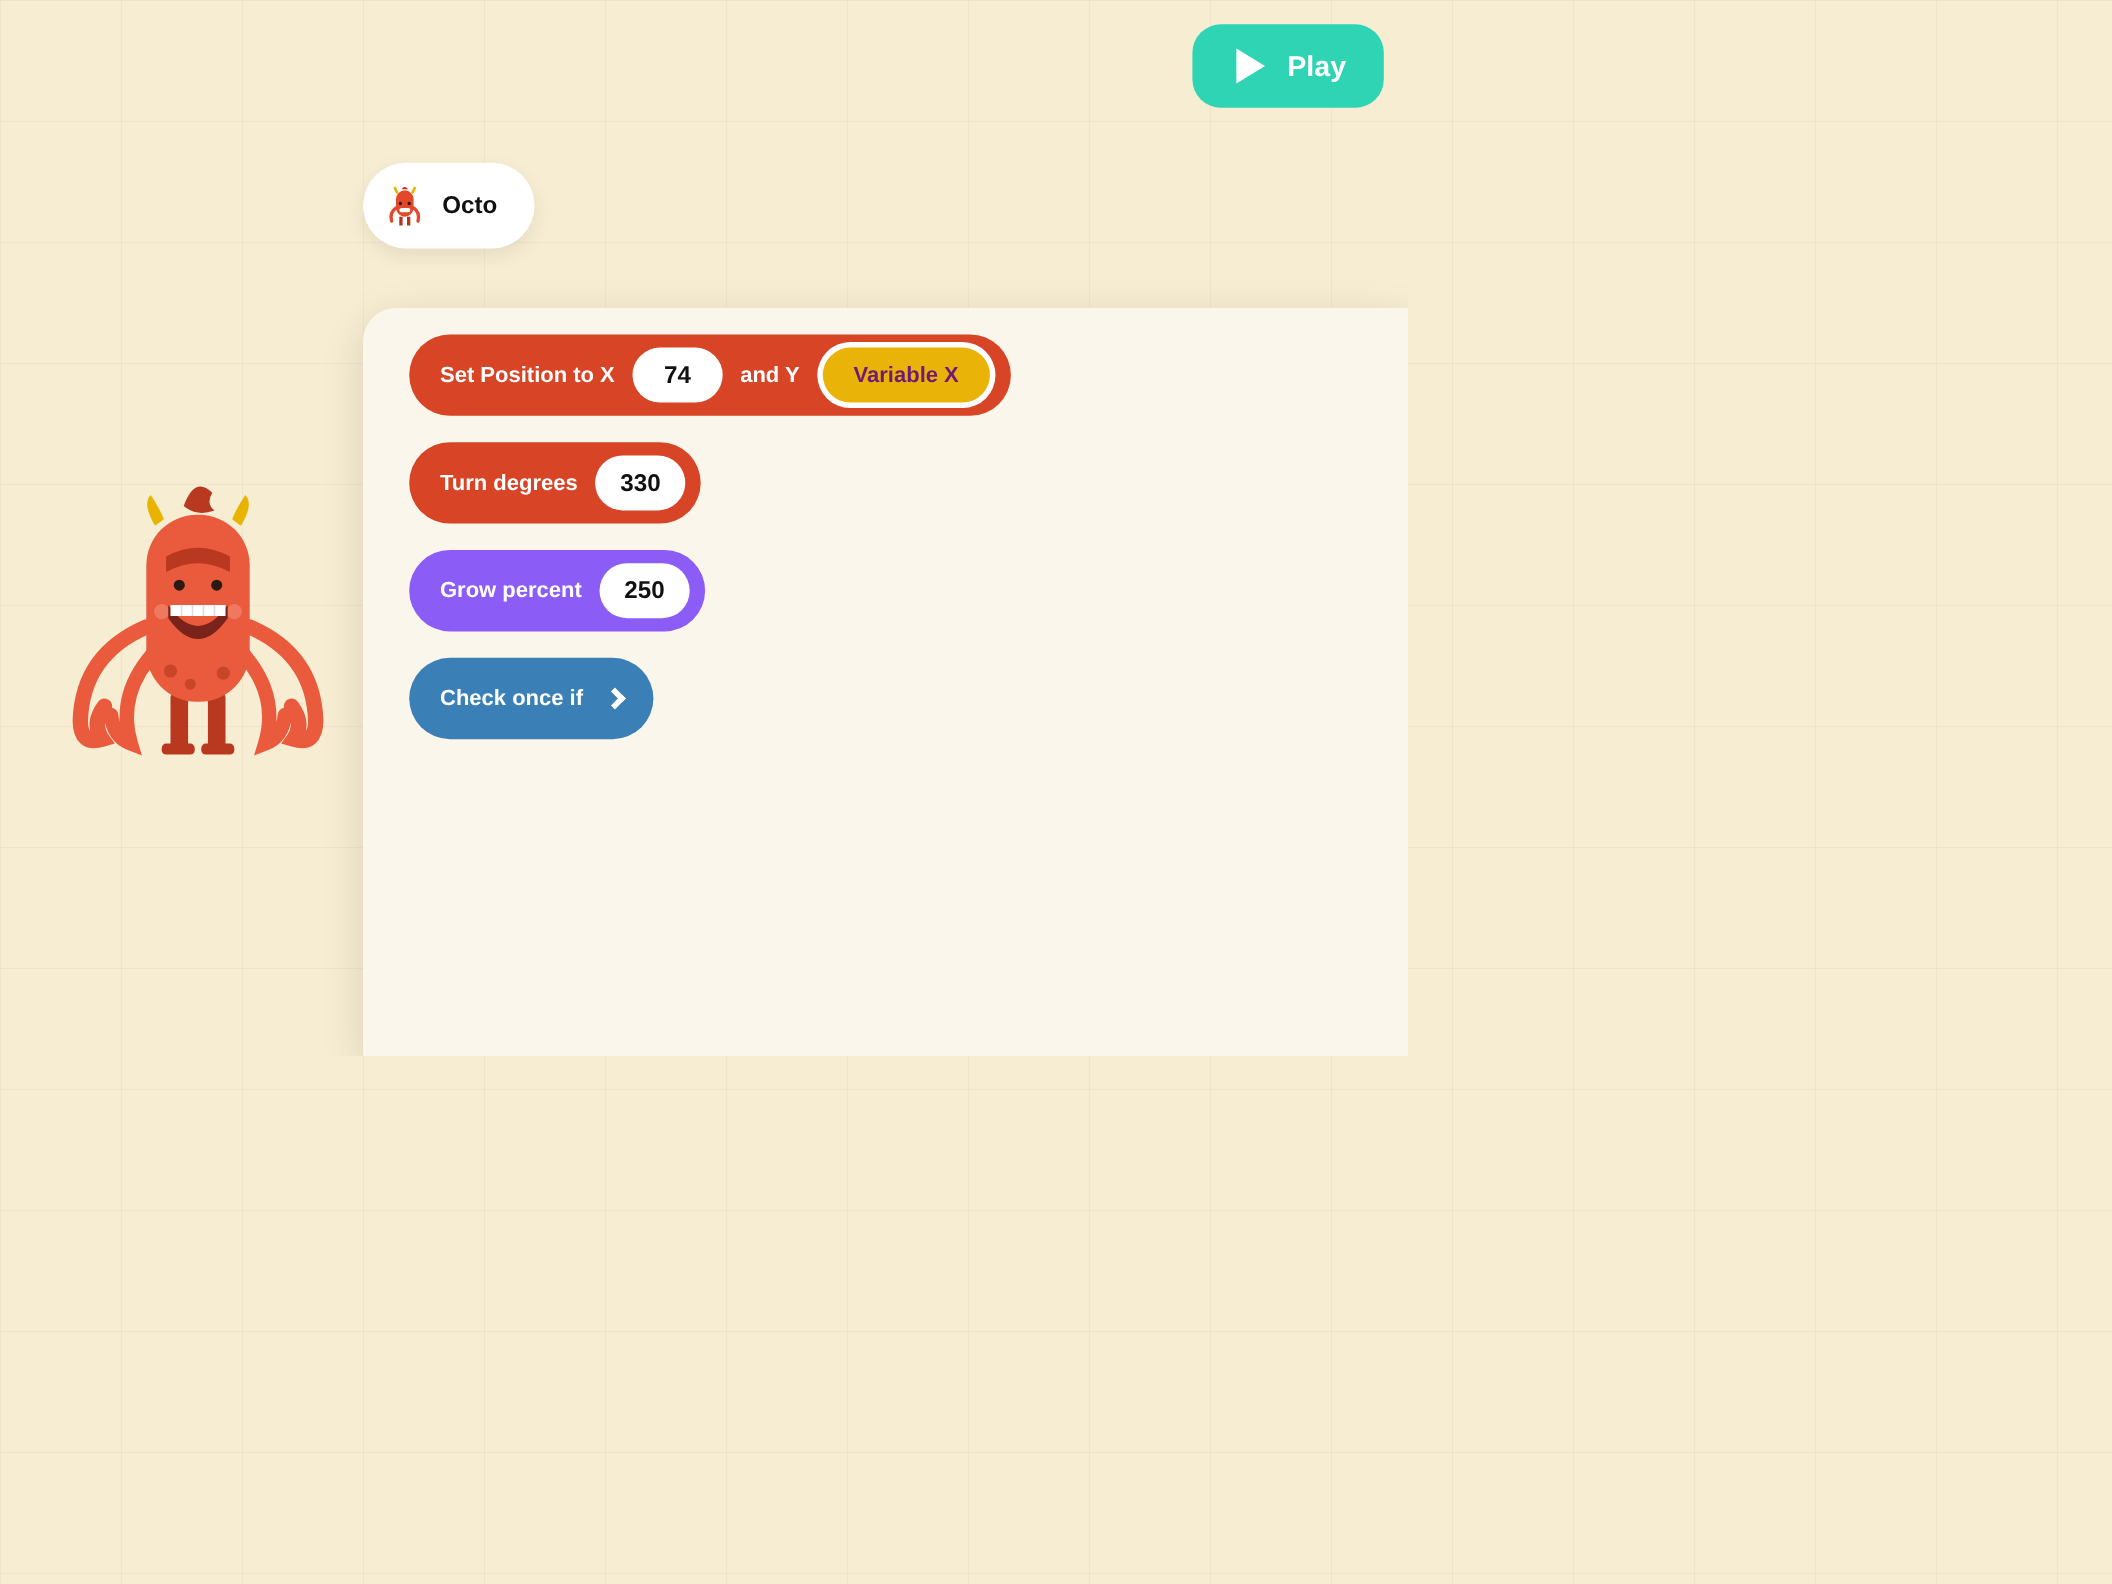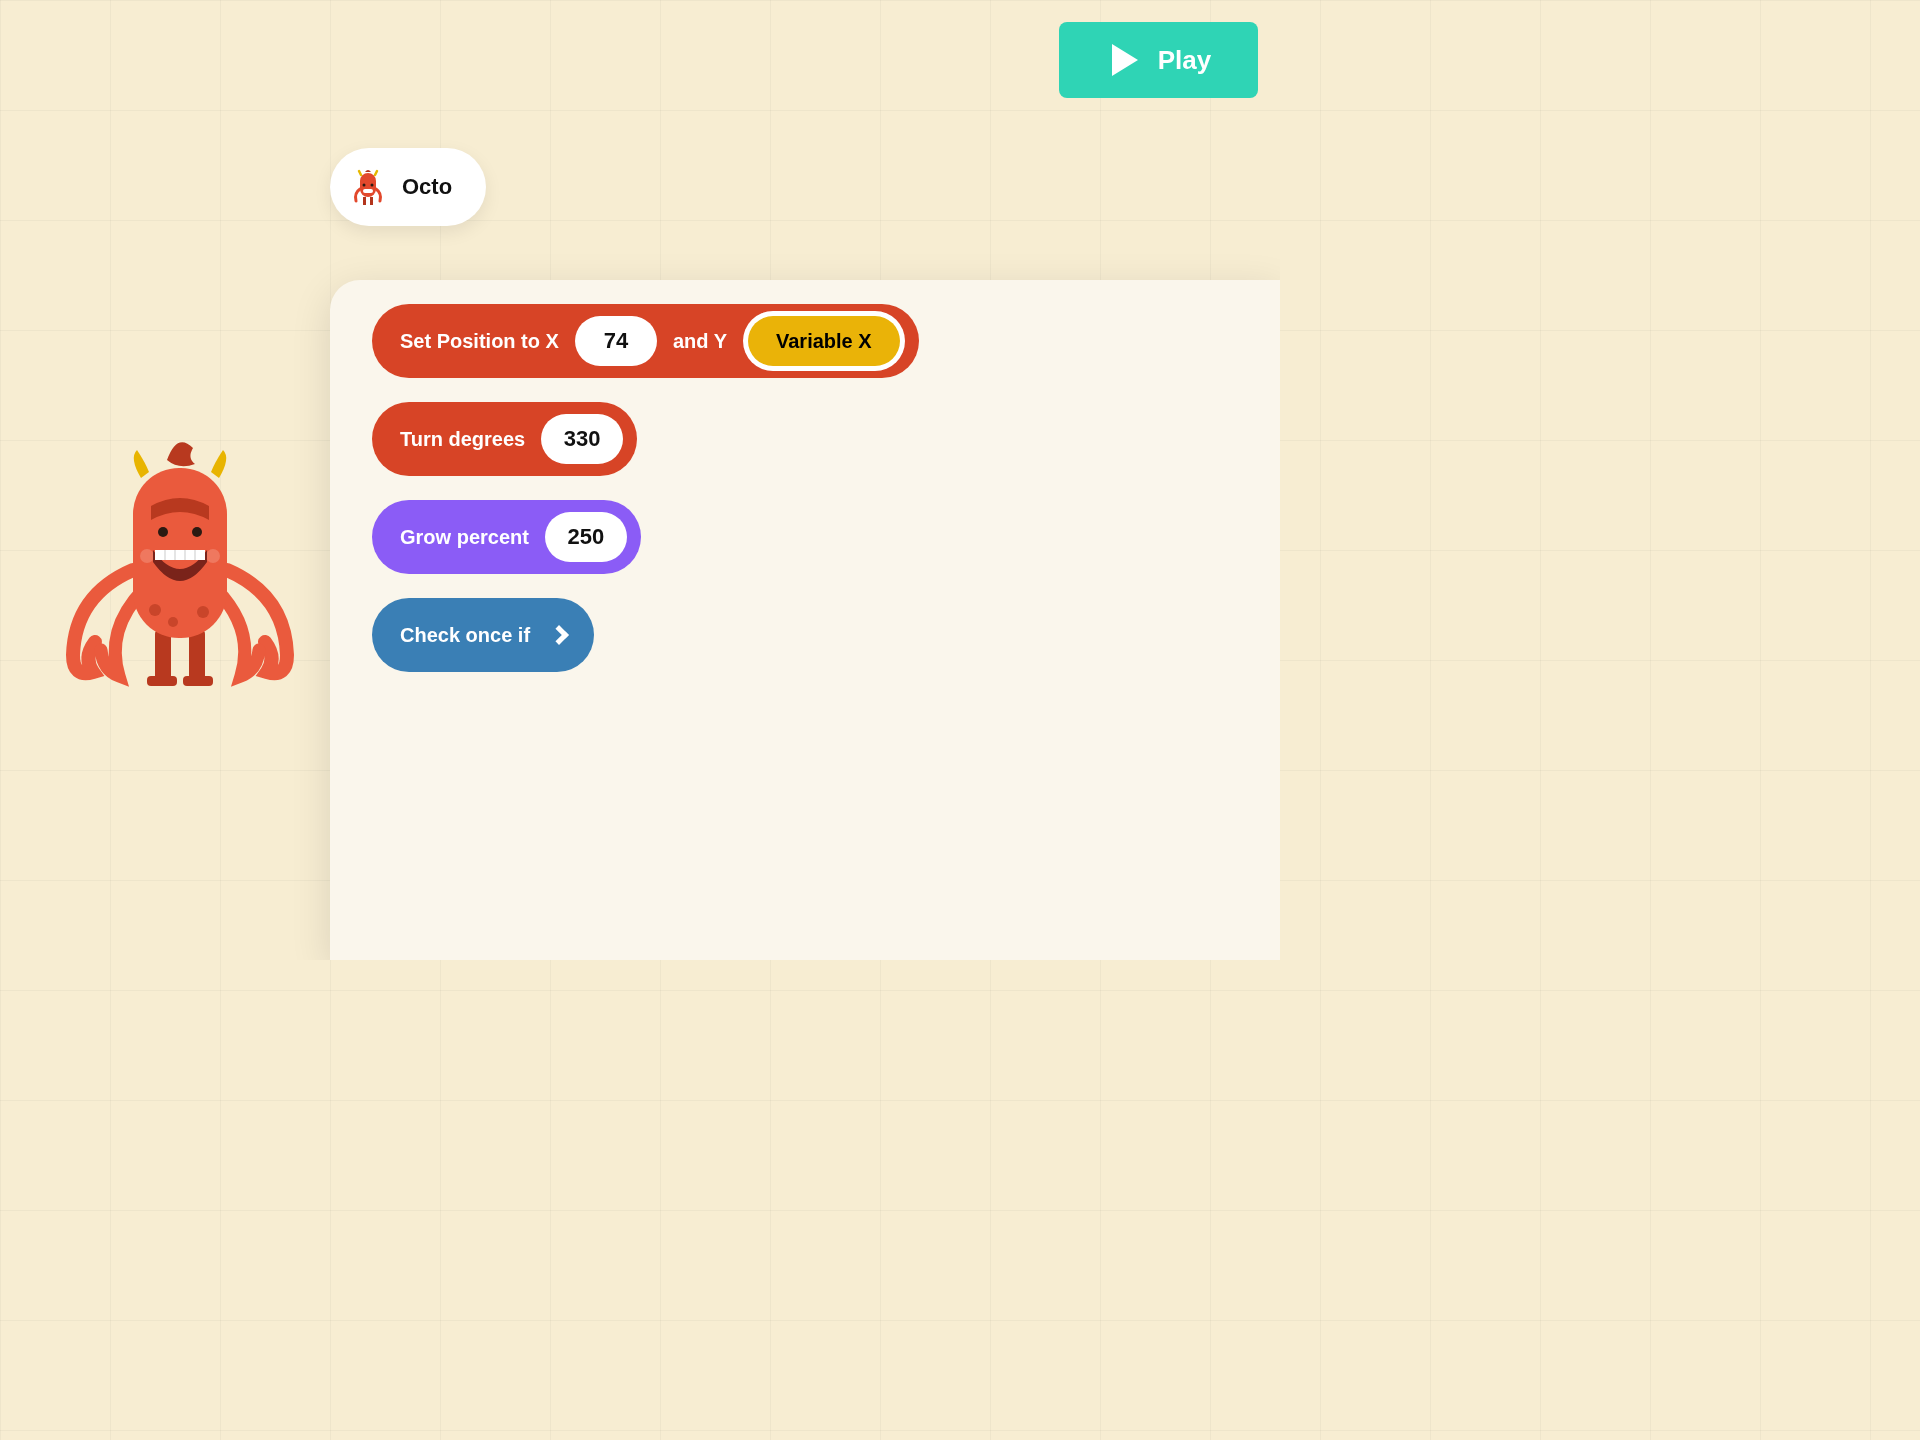--- a/index.html
+++ b/index.html
@@ -15,24 +15,24 @@
     height: 960px;
     position: relative;
     overflow: hidden;
   }
 
   
   .play-btn {
     position: absolute;
     top: 22px;
     right: 22px;
-    width: 199px;
+    width: 174px;
     height: 76px;
     background: #2fd4b5;
-    border-radius: 8px;
+    border-radius: 26px;
     display: flex;
     align-items: center;
     justify-content: center;
     gap: 20px;
     color: #fff;
     font-size: 26px;
     font-weight: 700;
     cursor: pointer;
   }
   .play-icon {
@@ -155,21 +155,21 @@
     font-weight: 900;
   }
   .var-pill-wrap {
     background: #fff;
     border-radius: 32px;
     padding: 5px;
     display: flex;
   }
   .var-pill {
     background: #eab308;
-    color: #000000;
+    color: #701a75;
     border-radius: 28px;
     height: 50px;
     padding: 0 28px;
     display: flex;
     align-items: center;
     justify-content: center;
     font-size: 20px;
     font-weight: 800;
   }
   .chev {

